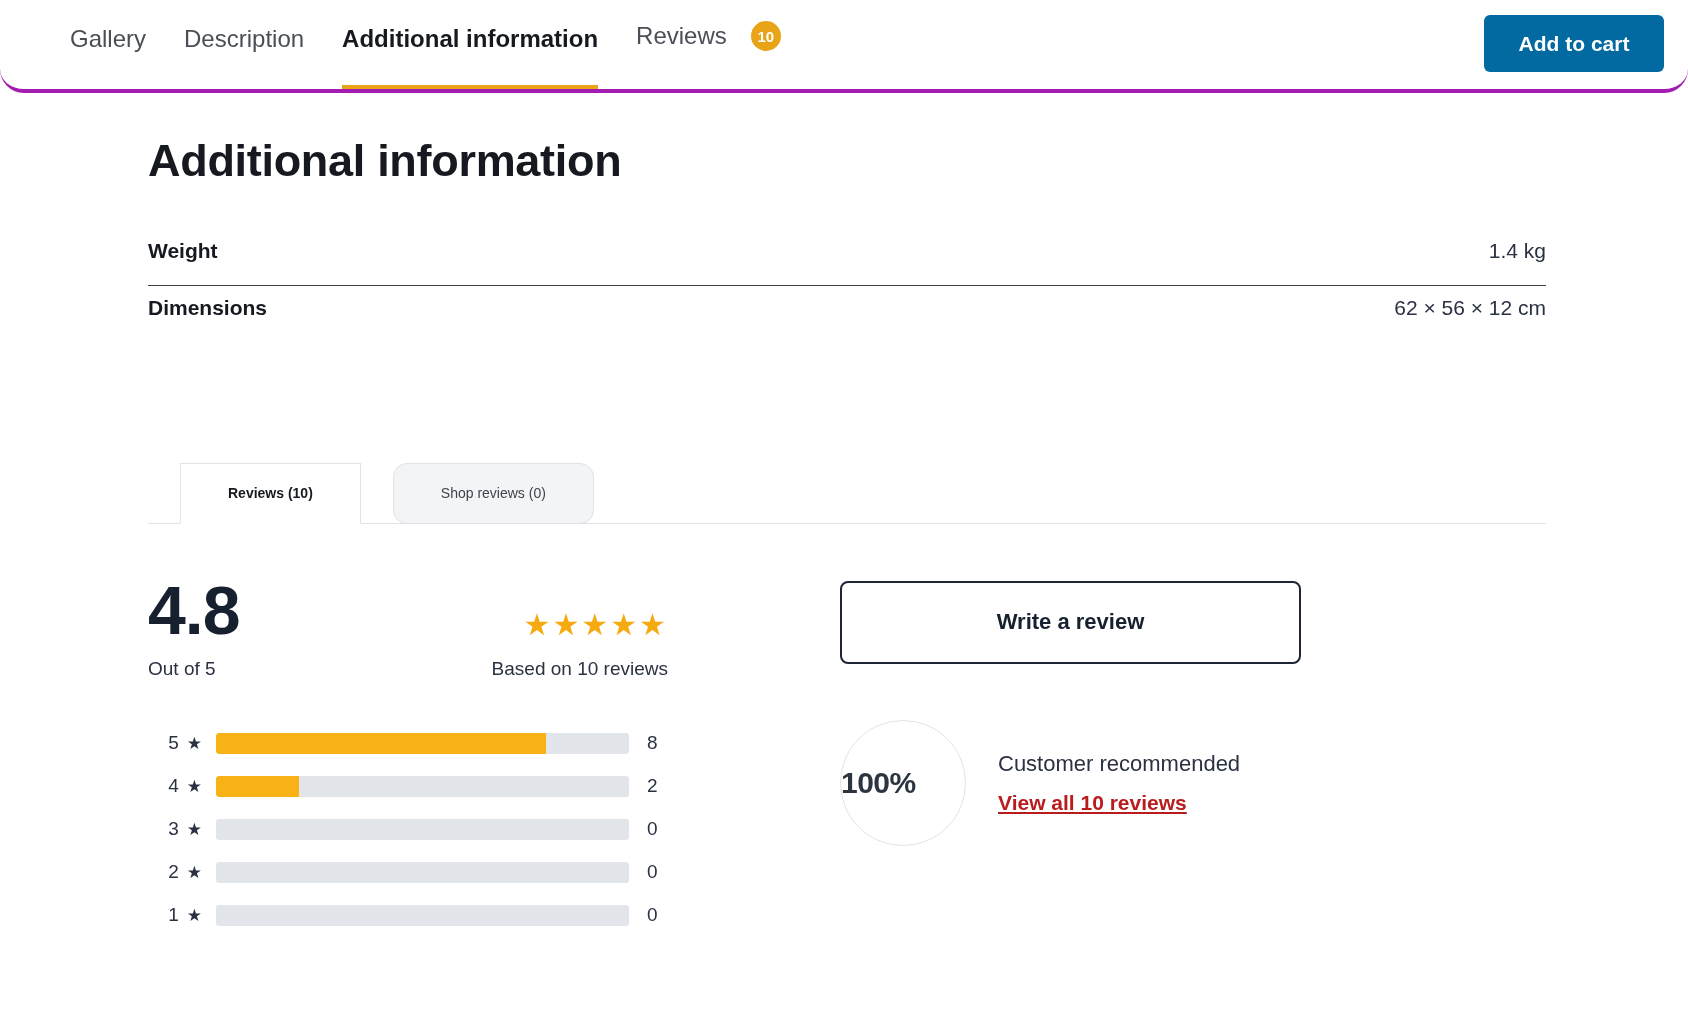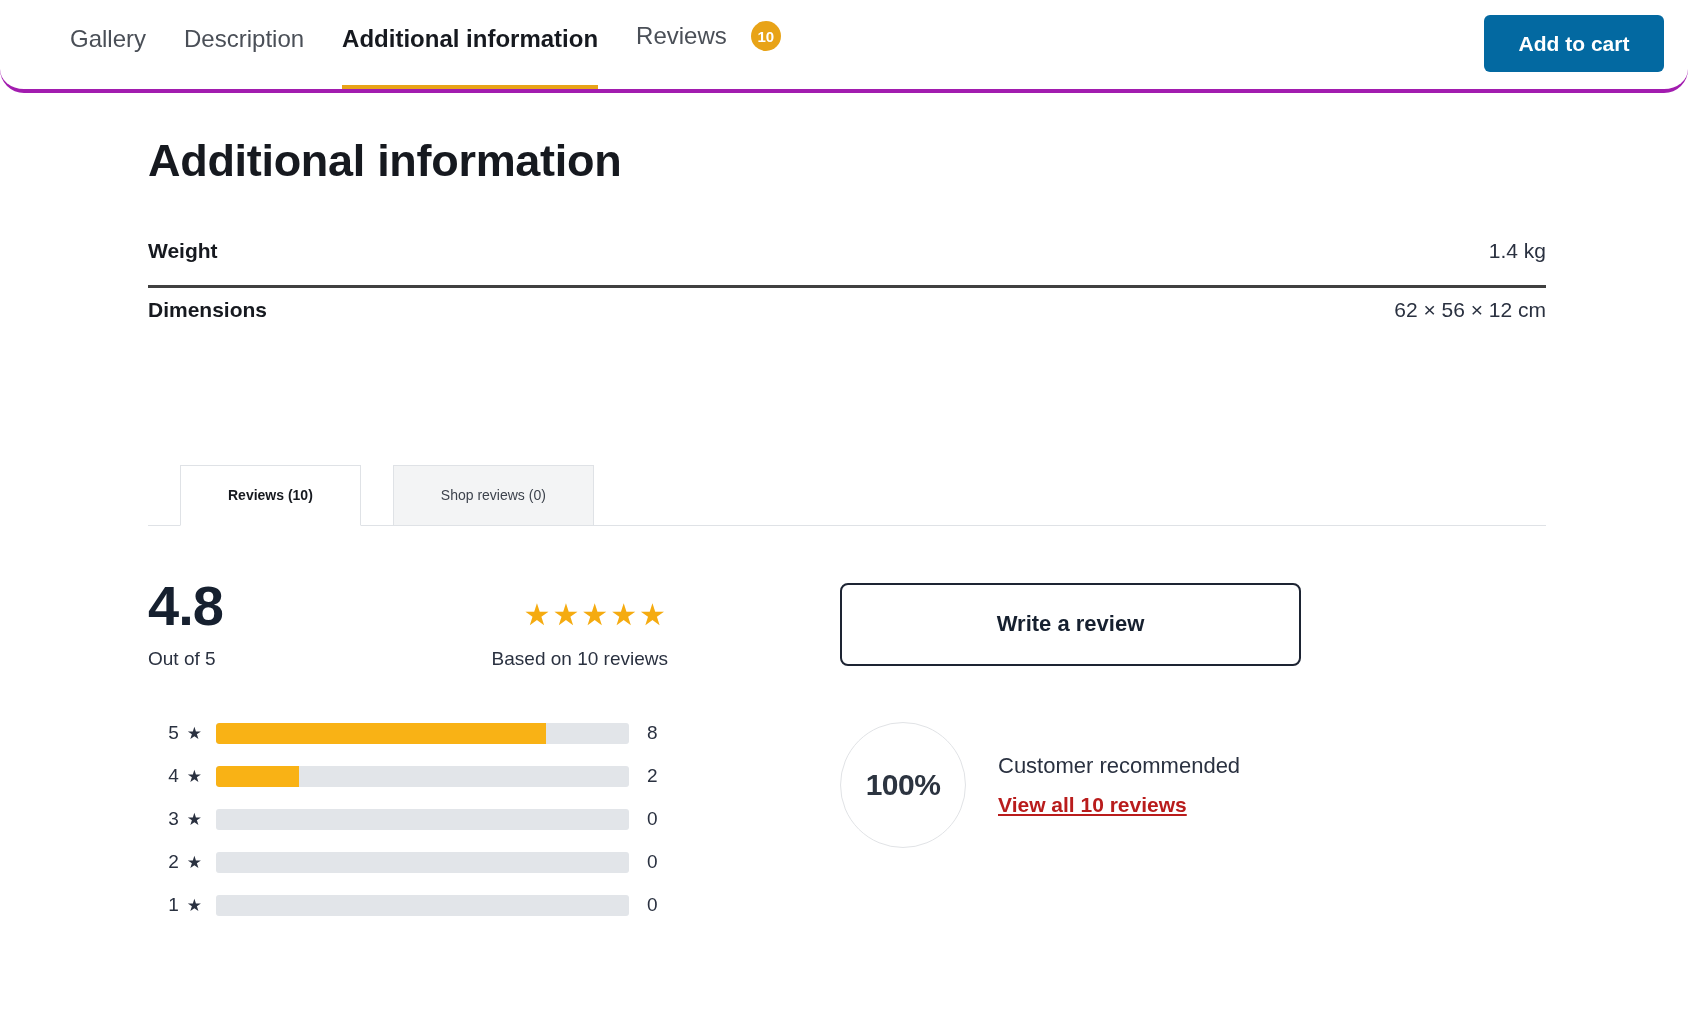--- a/index.html
+++ b/index.html
@@ -107,21 +107,21 @@
   
   .attr-table {
     margin-top: 42px;
     width: 1398px;
   }
   .attr-row {
     display: flex;
     justify-content: space-between;
     align-items: baseline;
     padding: 10px 0 22px 0;
-    border-bottom: 3px solid #404040;
+    border-bottom: 1px solid #404040;
   }
   .attr-row.last { border-bottom: none; }
   .attr-label {
     font-size: 21px;
     font-weight: bold;
     color: #16191f;
   }
   .attr-value {
     font-size: 21px;
     color: #2a3140;
@@ -151,36 +151,37 @@
     background: #ffffff;
     border-color: #dfe2e6;
     border-bottom-color: #ffffff;
     font-weight: bold;
     color: #16191f;
   }
   .rtab.inactive {
     background: #f3f4f5;
     border-color: #dfe2e6;
     color: #3d434d;
+    border-radius: 14px;
   }
 
   
   .summary {
     display: flex;
     margin-top: 52px;
   }
   .summary-left { width: 600px; }
   .score-line {
     display: flex;
     align-items: flex-end;
     justify-content: space-between;
     width: 520px;
   }
   .score-big {
-    font-size: 56px;
+    font-size: 68px;
     font-weight: bold;
     color: #16202f;
     line-height: 1;
     letter-spacing: -1px;
   }
   .stars {
     font-size: 30px;
     color: #f5ab10;
     letter-spacing: 2px;
     line-height: 1;
@@ -260,21 +261,21 @@
     align-items: center;
     margin-top: 56px;
   }
   .pct-circle {
     width: 124px;
     height: 124px;
     border-radius: 50%;
     border: 1px solid #e1e3e6;
     display: flex;
     align-items: center;
-    justify-content: center;
+    justify-content: flex-start;
     flex: none;
   }
   .pct-text {
     font-size: 30px;
     font-weight: bold;
     color: #2c3440;
     letter-spacing: -0.5px;
   }
   .recommend-texts { margin-left: 32px; }
   .recommend-title {

